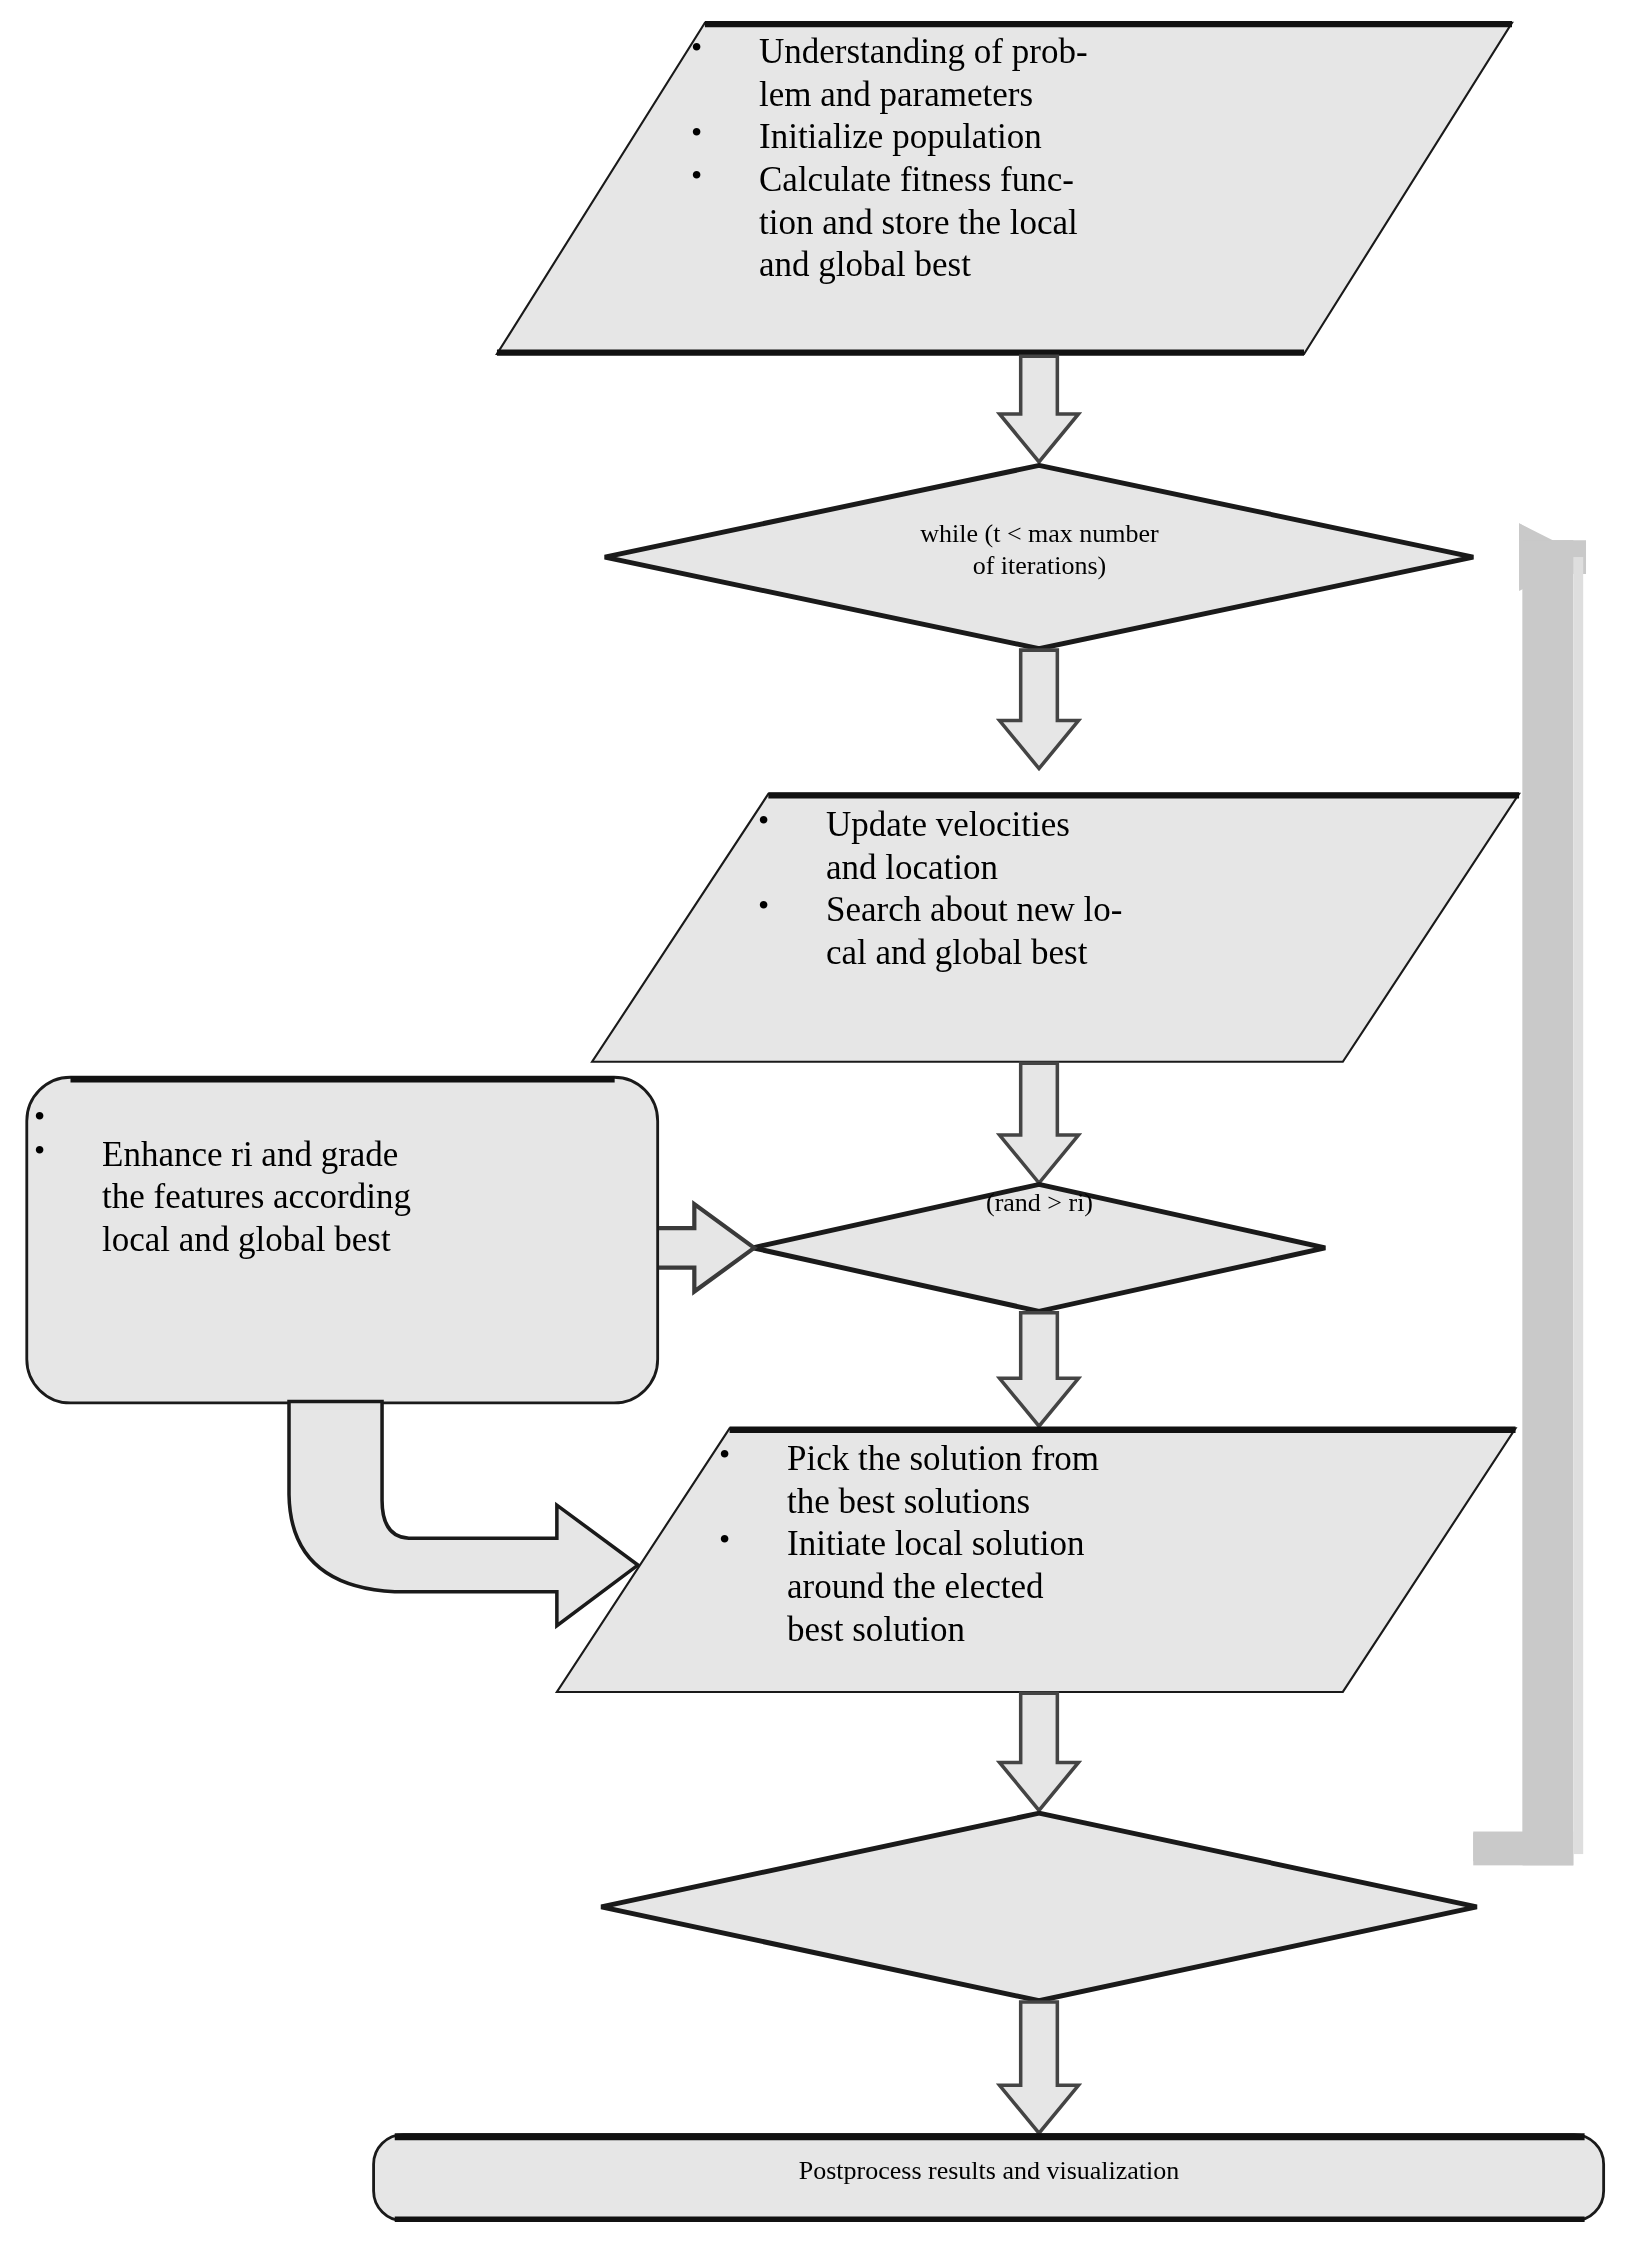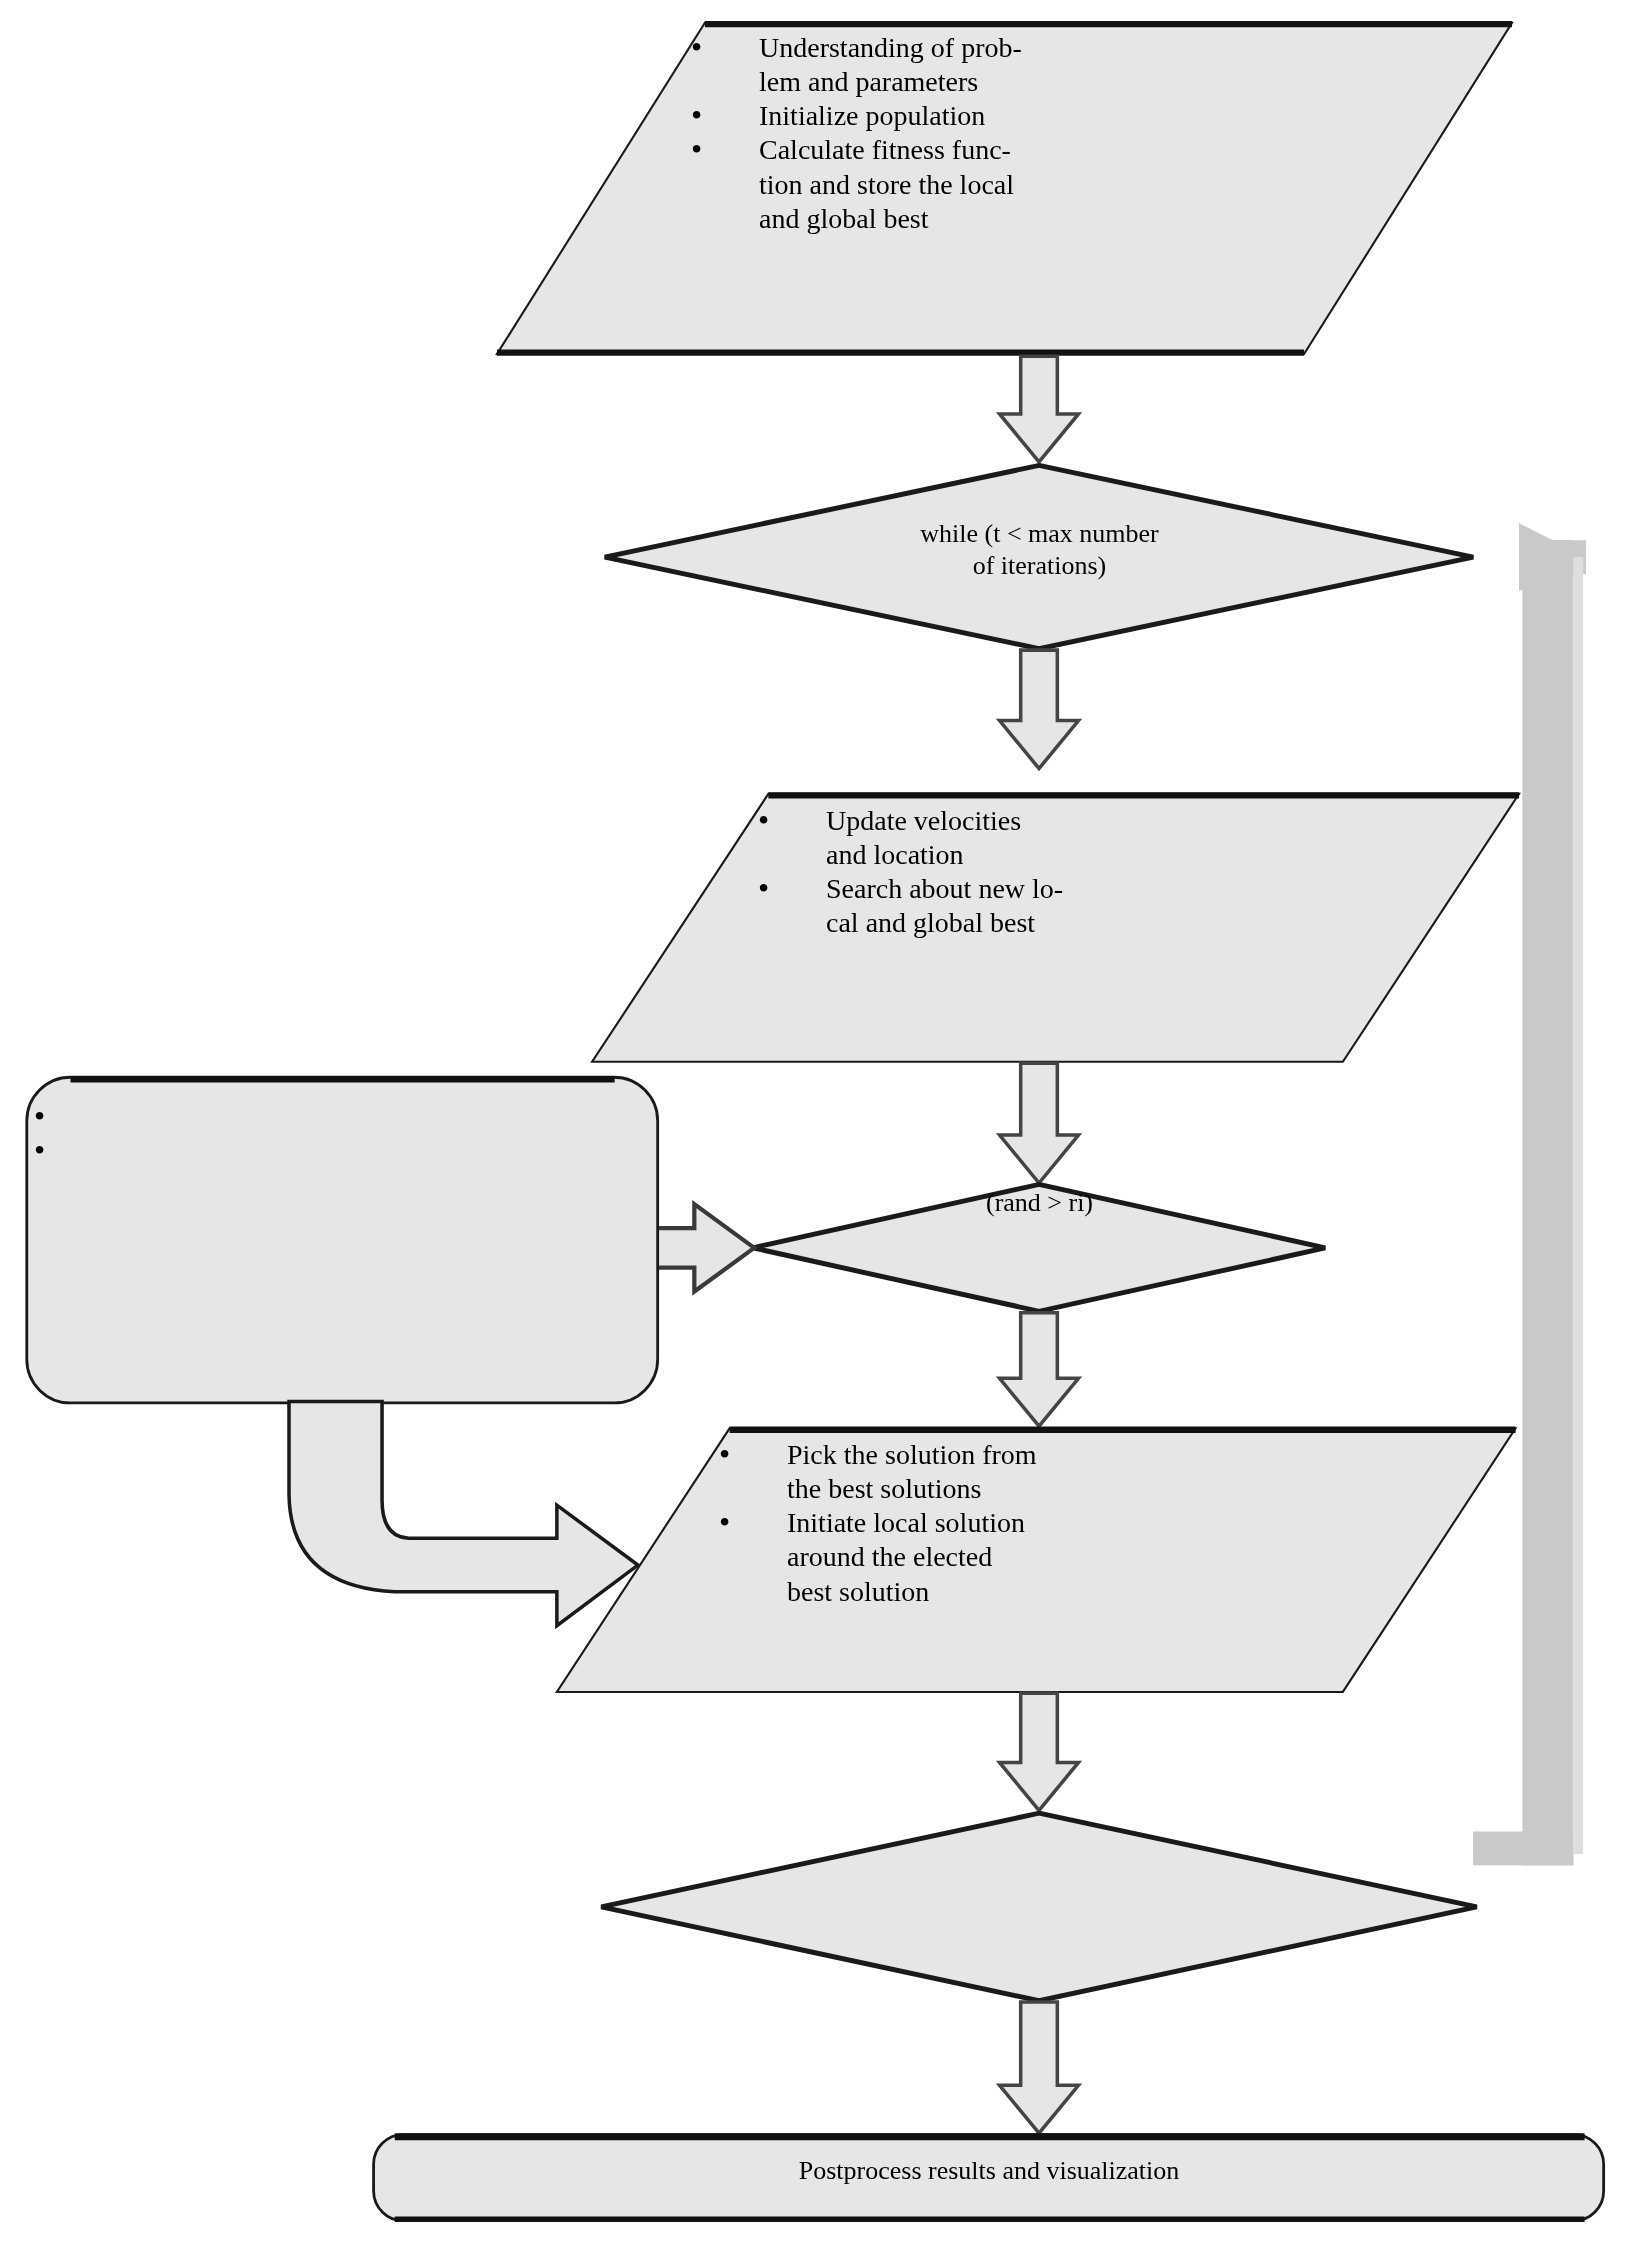--- a/index.html
+++ b/index.html
@@ -38,21 +38,21 @@
   }
   .bullet-dot {
     flex: 0 0 auto;
     font-size: 32px;
     line-height: 1.05;
     width: 68px;
     text-align: left;
   }
   .bullet-body {
     flex: 1 1 auto;
-    font-size: 28px;
+    font-size: 35px;
     text-align: justify;
     text-align-last: left;
   }
   .bullet-list {
     display: flex;
     flex-direction: column;
   }
   .centered-text {
     text-align: center;
     font-size: 26px;
@@ -201,20 +201,23 @@
   </div>
 
   <div class="node-text centered-text" style="left:828px; top:1187px; width:423px;">(rand &gt; ri)</div>
 
   <div class="node-text bullet-list" style="left:34px; top:1100px; width:592px;">
     <div class="bullet-row">
       <span class="bullet-dot">•</span>
     </div>
     <div class="bullet-row">
       <span class="bullet-dot">•</span>
+      <span class="bullet-body">Enhance ri and grade
+the features according
+local and global best</span>
     </div>
   </div>
 
   <div class="node-text bullet-list" style="left:719px; top:1438px; width:635px;">
     <div class="bullet-row">
       <span class="bullet-dot">•</span>
       <span class="bullet-body">Pick the solution from
 the best solutions</span>
     </div>
     <div class="bullet-row">

